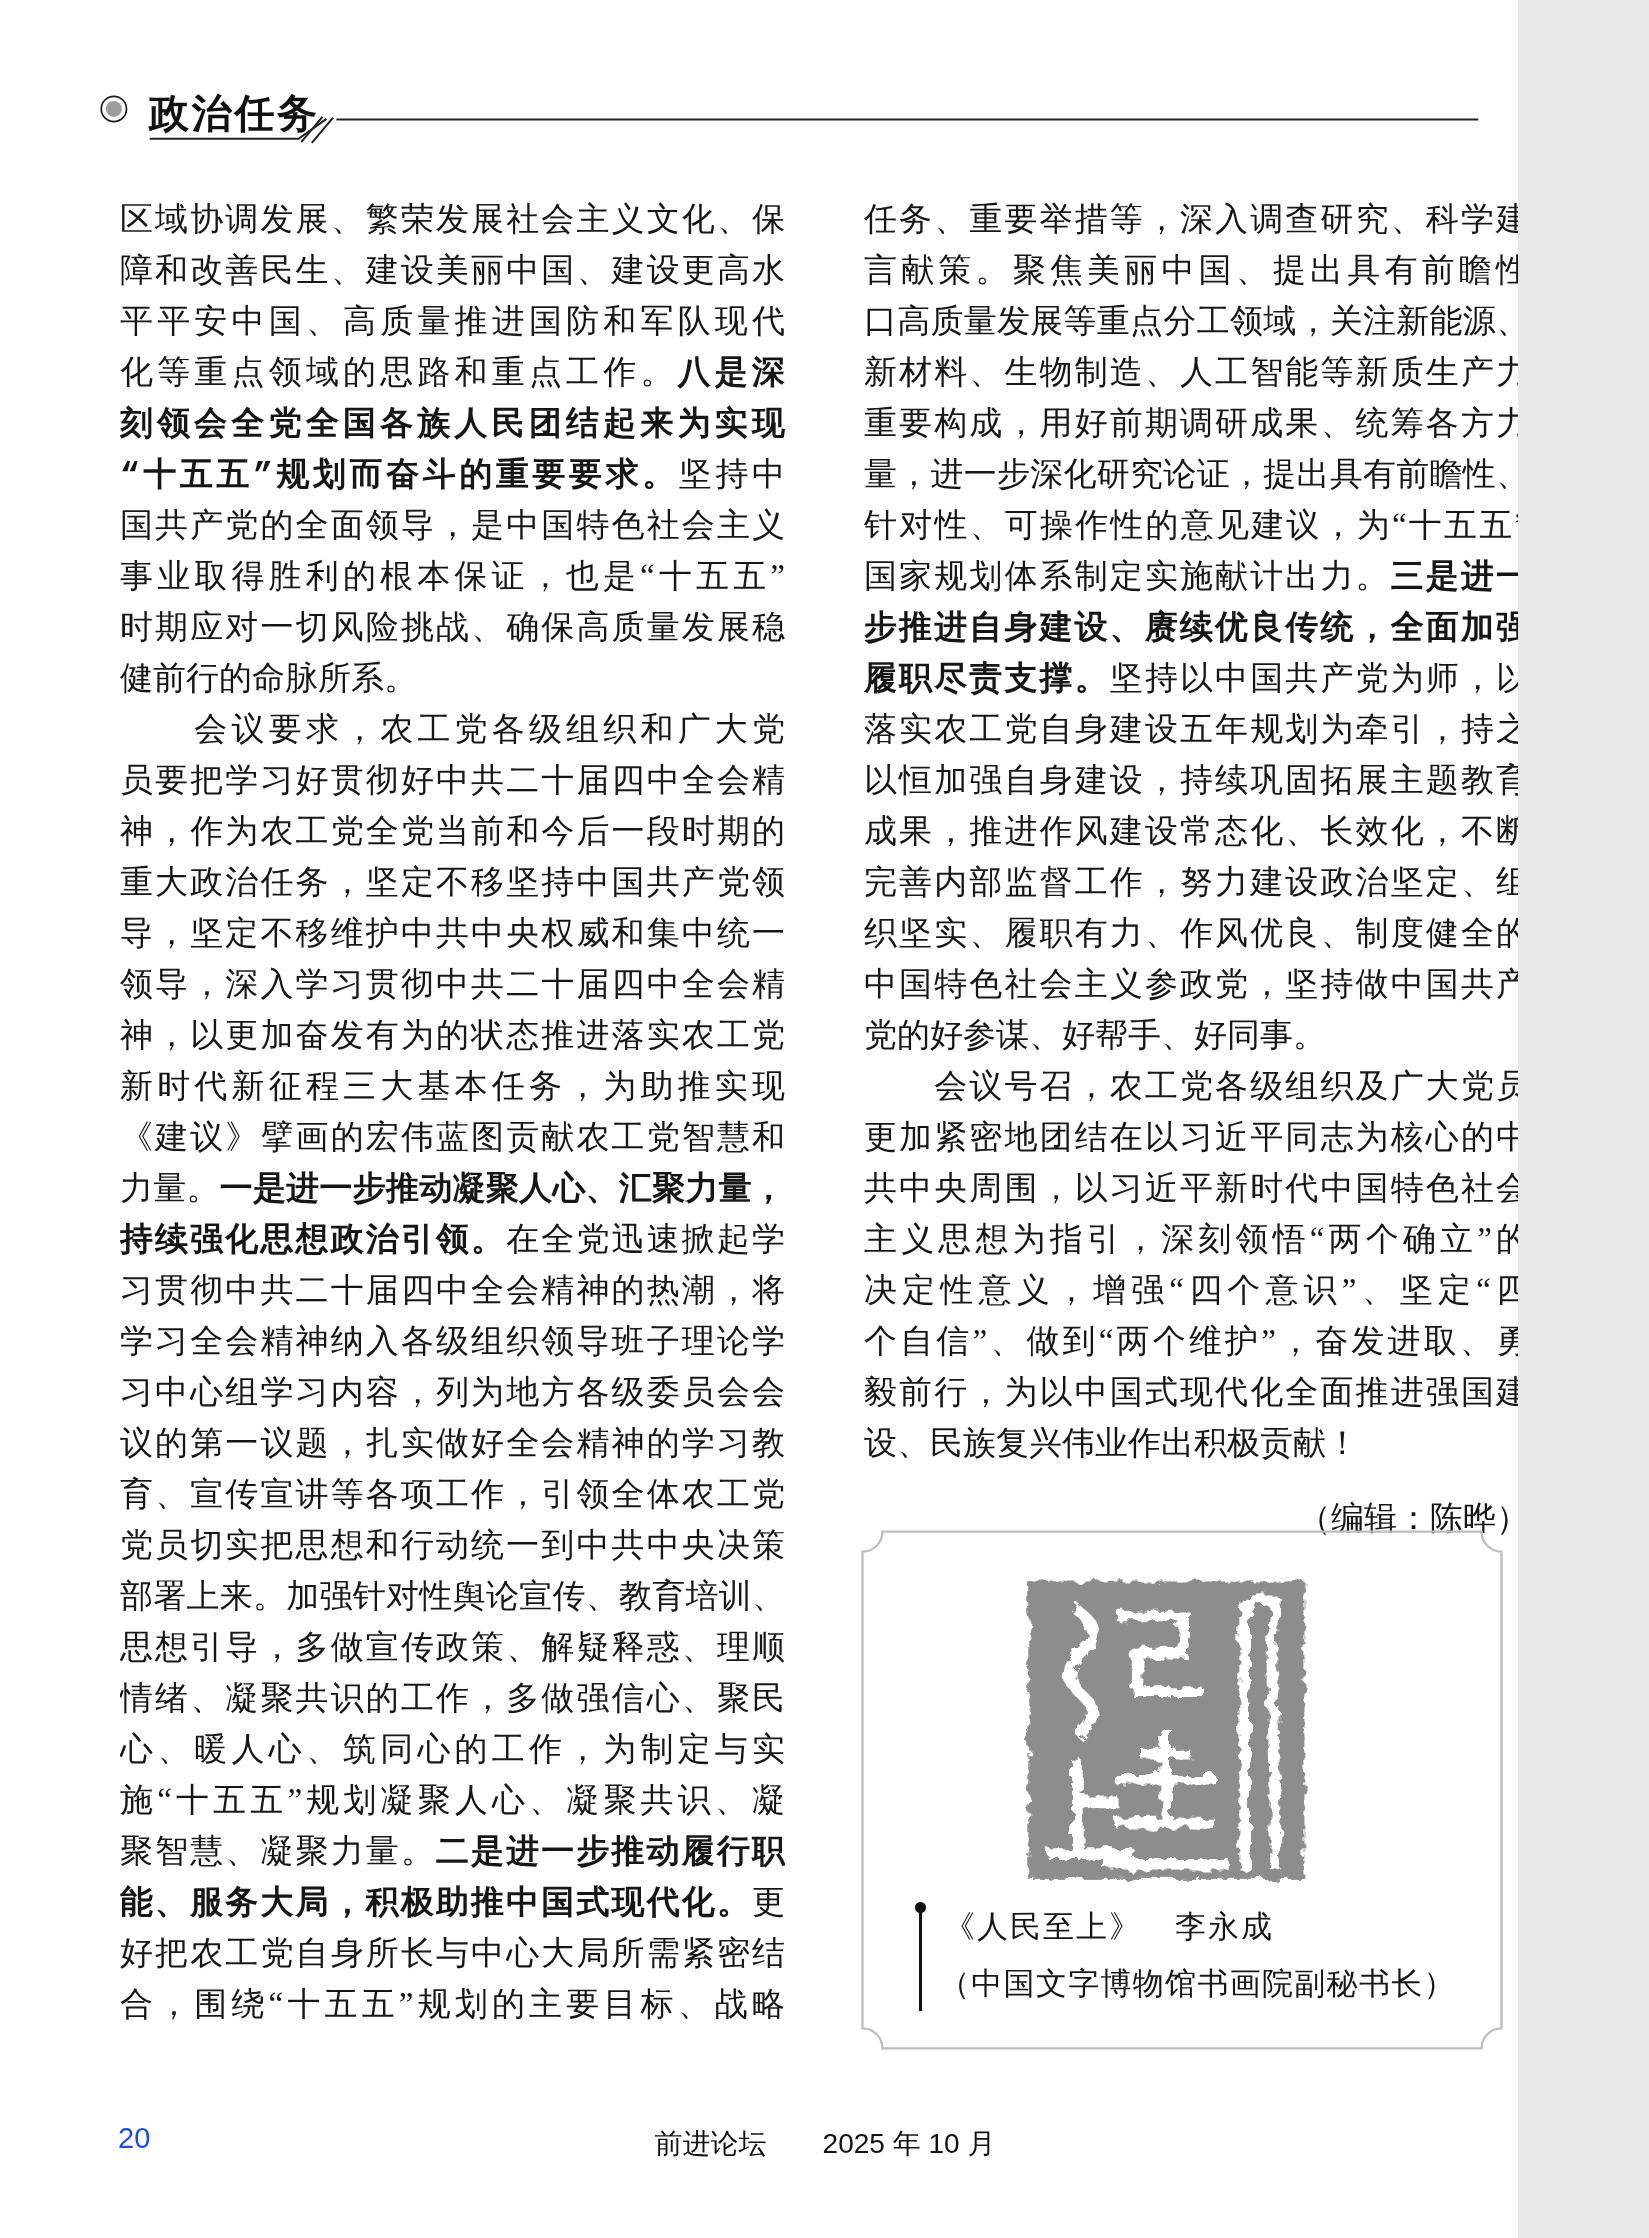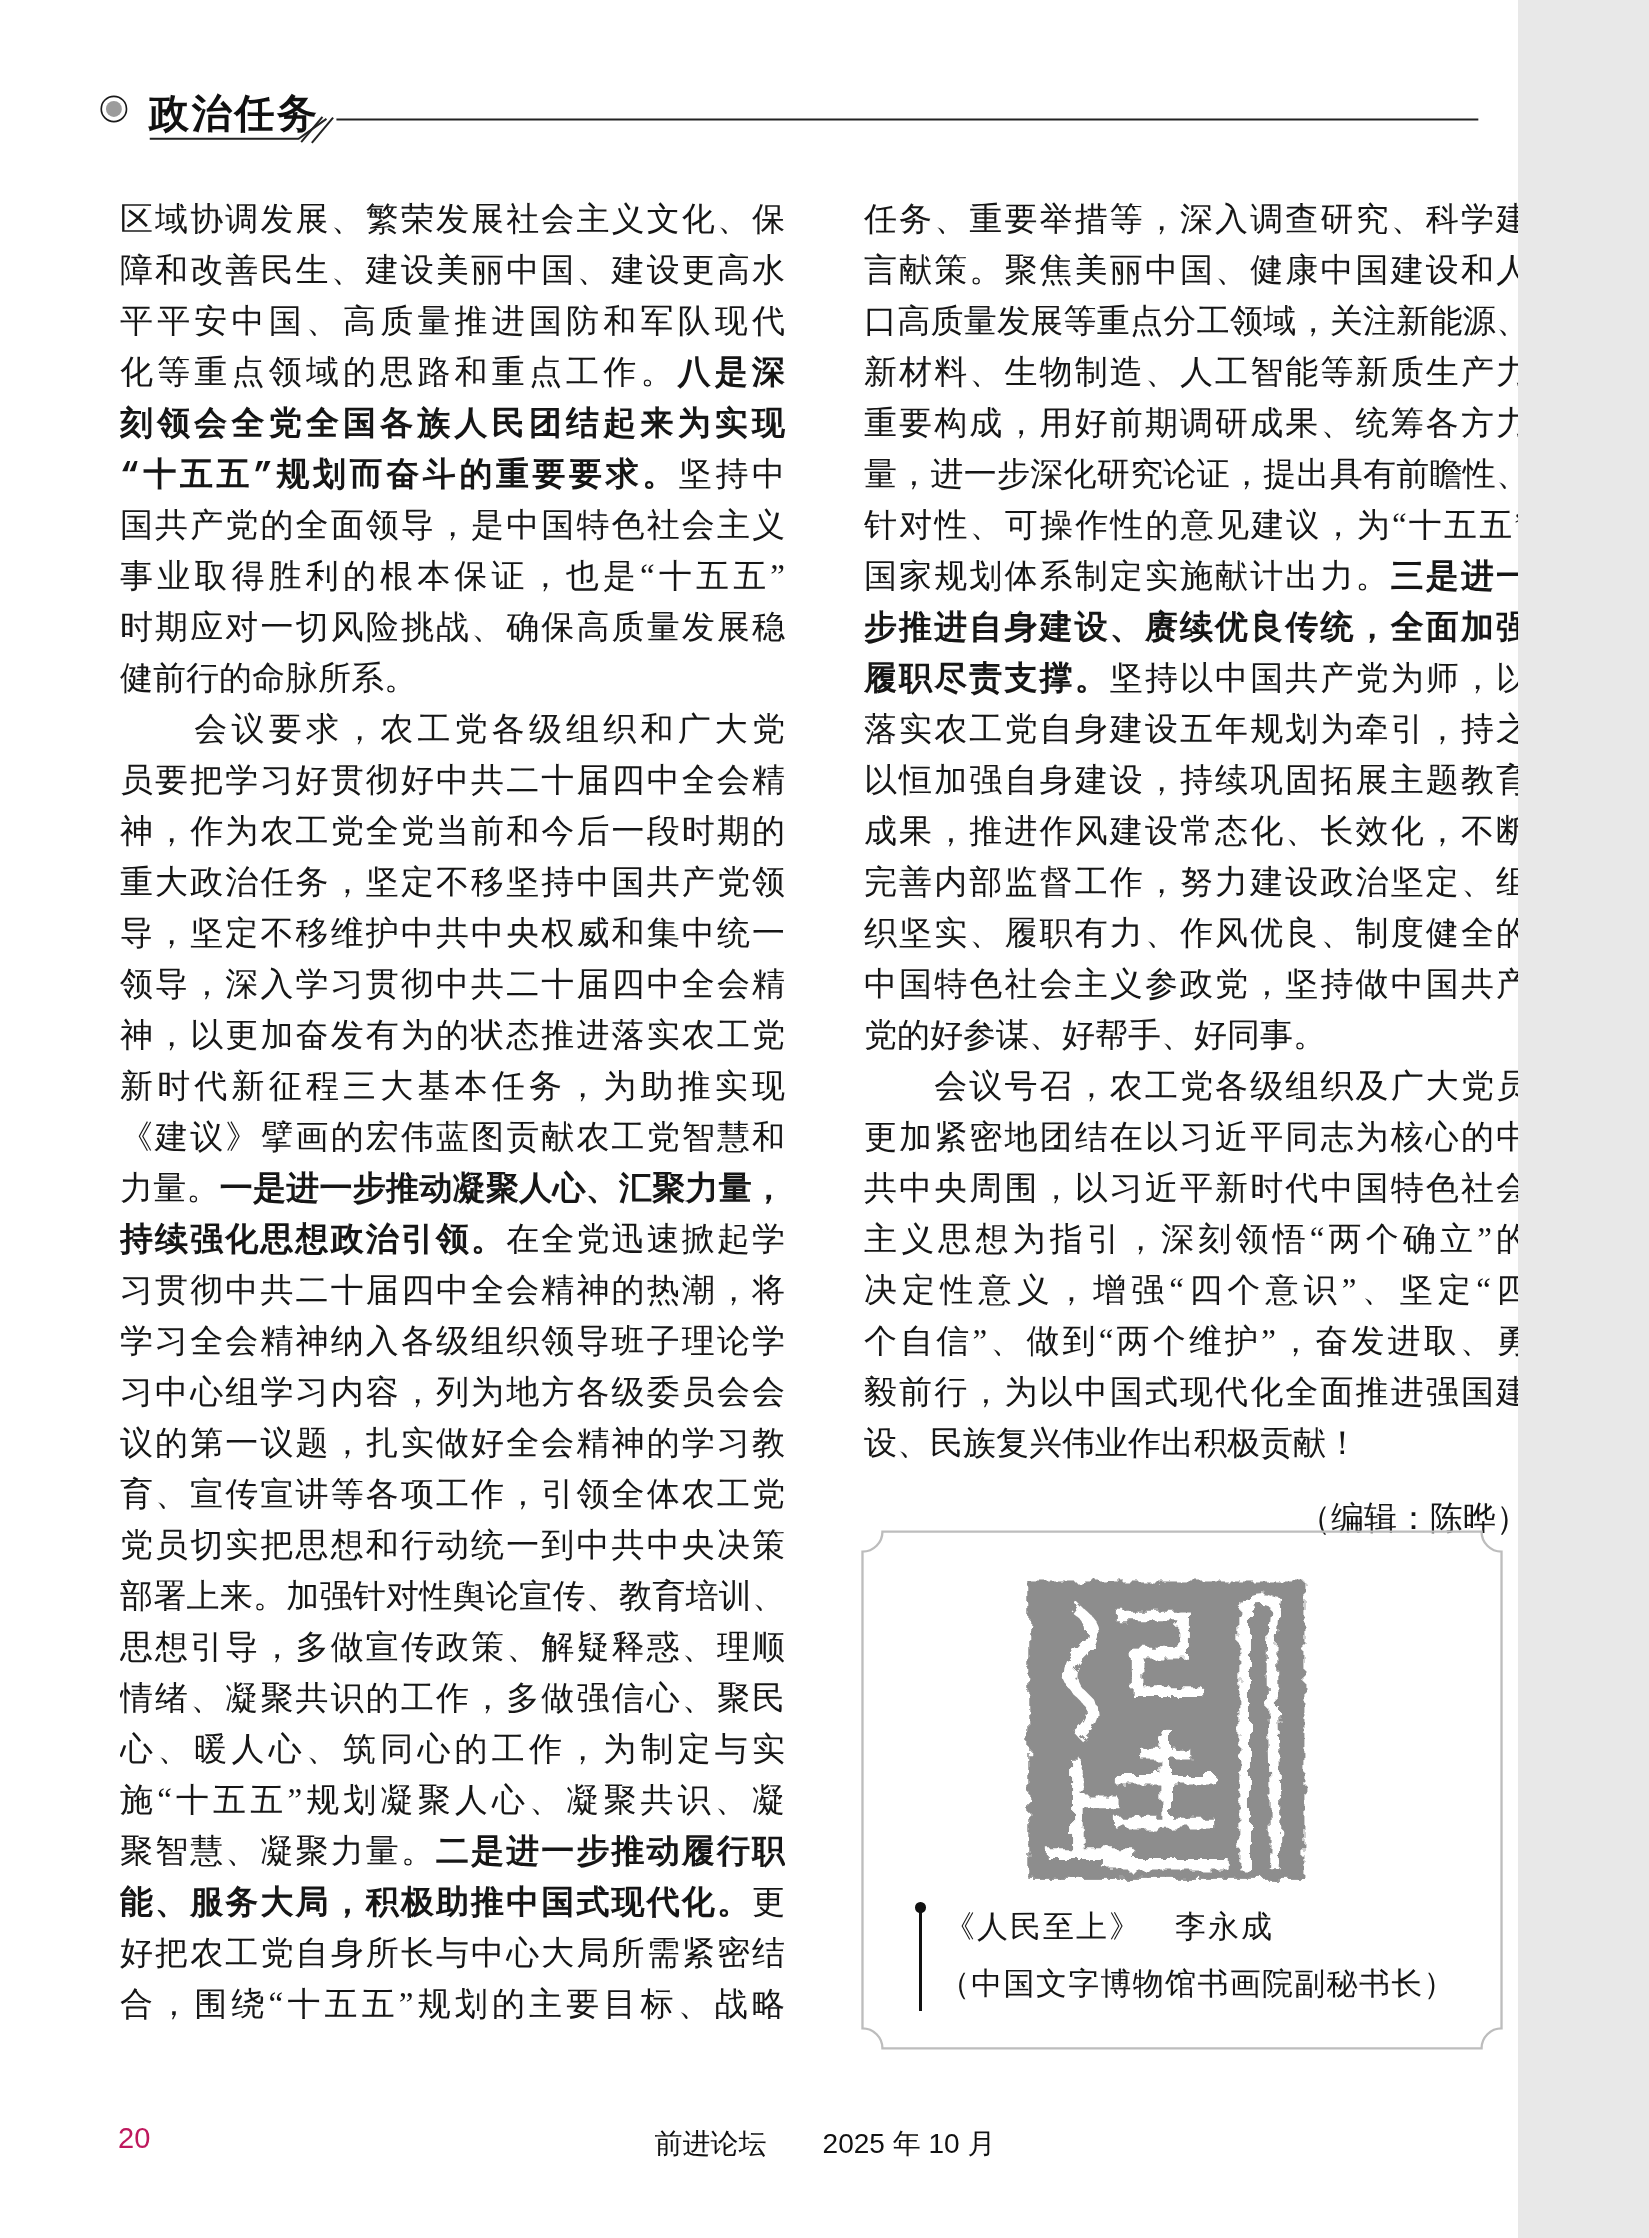--- a/index.html
+++ b/index.html
@@ -44,21 +44,21 @@
     font-size:31px;letter-spacing:2px;color:#161616;
   }
   .cap-sub{
     position:absolute;left:939px;top:1963px;
     font-size:31px;letter-spacing:1.3px;color:#161616;
   }
   
   .pgnum{
     position:absolute;left:118px;top:2122px;
     font-family:"Liberation Sans","DejaVu Sans",sans-serif;
-    font-size:29px;color:#be185d;
+    font-size:29px;color:#1d4ed8;
   }
   .footer-center{
     position:absolute;left:0;top:2125px;width:1650px;
     text-align:center;
     font-family:"Liberation Sans","DejaVu Sans",sans-serif;
     font-size:28px;color:#111;
   }
   .footer-center .issue{margin-left:56px;text-align:right;}
 </style>
 </head>
@@ -111,21 +111,21 @@
       <div class="line"><span>情绪、凝聚共识的工作，多做强信心、聚民</span></div>
       <div class="line"><span>心、暖人心、筑同心的工作，为制定与实</span></div>
       <div class="line"><span>施“十五五”规划凝聚人心、凝聚共识、凝</span></div>
       <div class="line"><span>聚智慧、凝聚力量。</span><span class="seg-b">二是进一步推动履行职</span></div>
       <div class="line"><span class="seg-b">能、服务大局，积极助推中国式现代化。</span><span>更</span></div>
       <div class="line"><span>好把农工党自身所长与中心大局所需紧密结</span></div>
       <div class="line"><span>合，围绕“十五五”规划的主要目标、战略</span></div>
     </div>
   <div class="col" id="col-right">
       <div class="line"><span>任务、重要举措等，深入调查研究、科学建</span></div>
-      <div class="line"><span>言献策。聚焦美丽中国、健康中国建设和人</span></div>
+      <div class="line"><span>言献策。聚焦美丽中国、提出具有前瞻性</span></div>
       <div class="line"><span>口高质量发展等重点分工领域，关注新能源、</span></div>
       <div class="line"><span>新材料、生物制造、人工智能等新质生产力</span></div>
       <div class="line"><span>重要构成，用好前期调研成果、统筹各方力</span></div>
       <div class="line"><span>量，进一步深化研究论证，提出具有前瞻性、</span></div>
       <div class="line"><span>针对性、可操作性的意见建议，为“十五五”</span></div>
       <div class="line"><span>国家规划体系制定实施献计出力。</span><span class="seg-b">三是进一</span></div>
       <div class="line"><span class="seg-b">步推进自身建设、赓续优良传统，全面加强</span></div>
       <div class="line"><span class="seg-b">履职尽责支撑。</span><span>坚持以中国共产党为师，以</span></div>
       <div class="line"><span>落实农工党自身建设五年规划为牵引，持之</span></div>
       <div class="line"><span>以恒加强自身建设，持续巩固拓展主题教育</span></div>

